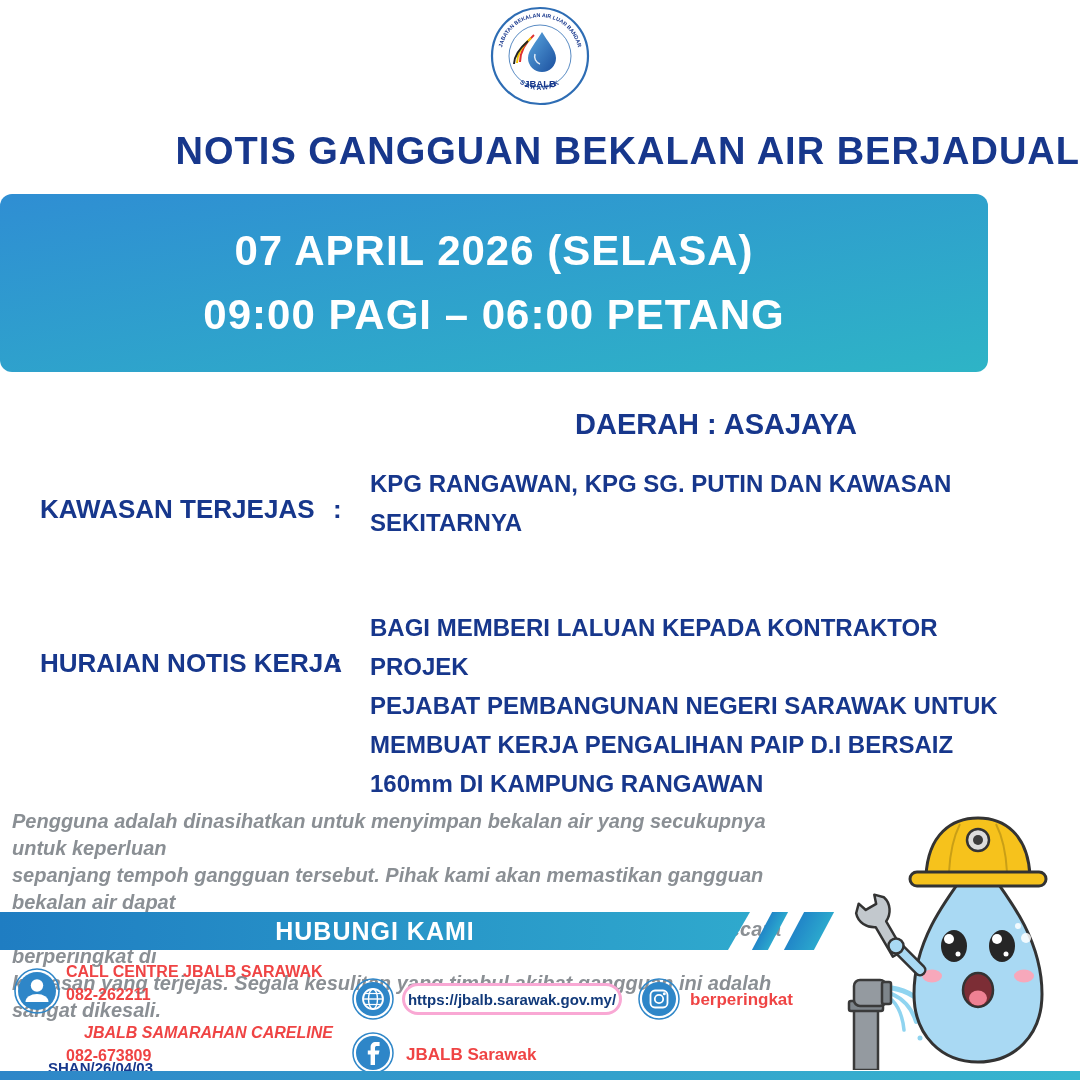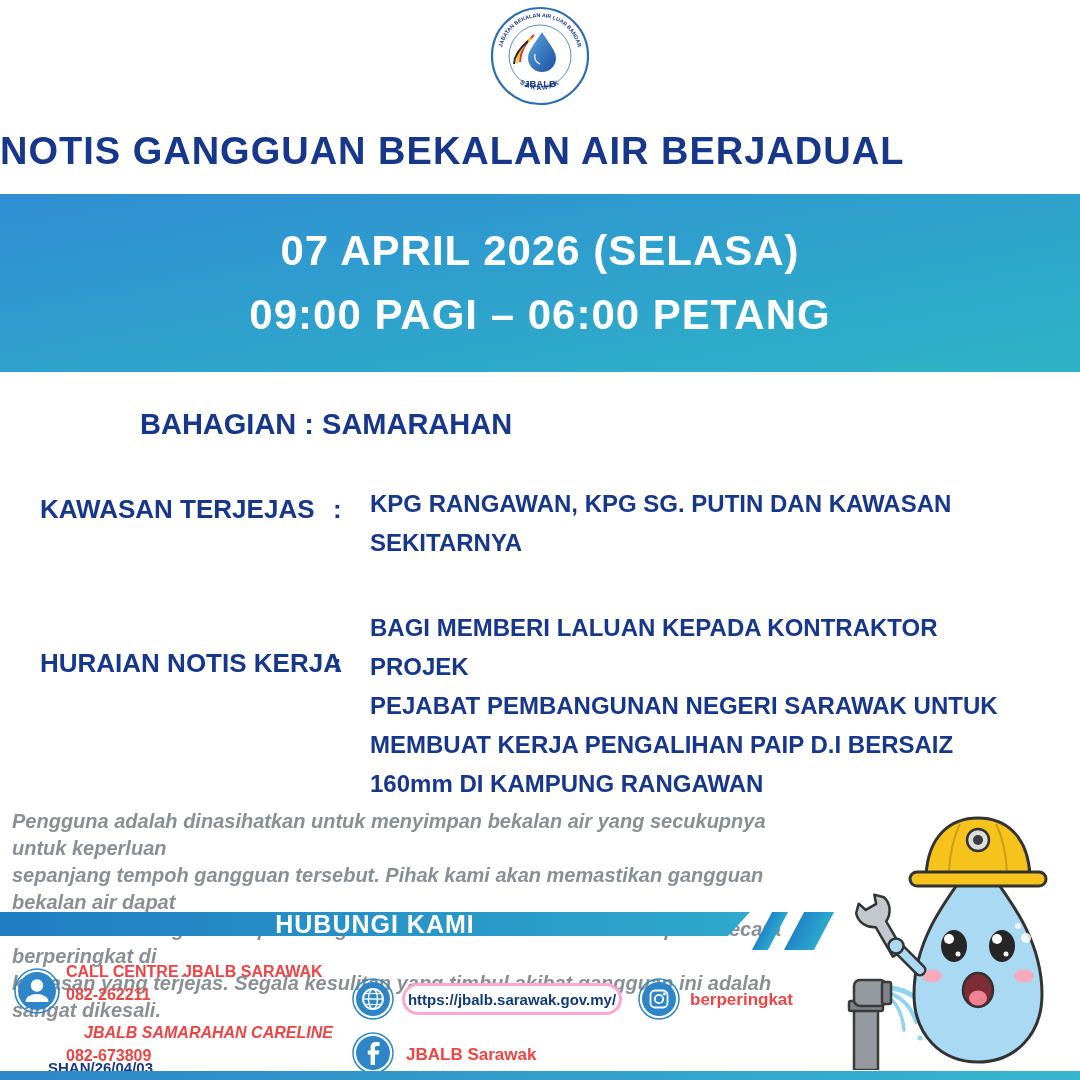--- a/index.html
+++ b/index.html
@@ -18,38 +18,39 @@
     left: 490px;
     width: 100px;
     height: 100px;
   }
   .page-title {
     position: absolute;
     top: 130px;
     left: 0;
     width: 100%;
     margin: 0;
-    text-align: left;
+    text-align: right;
     font-size: 38px;
     font-weight: 800;
     color: #17378c;
     letter-spacing: 1px;
   }
   .banner {
     position: absolute;
     top: 194px;
     left: 0;
-    width: 1080px;
+    width: 988px;
     height: 178px;
     background: linear-gradient(170deg, #2f8ed3 0%, #2eb4c6 100%);
     display: flex;
     flex-direction: column;
     align-items: center;
     justify-content: center;
     gap: 16px;
+    border-radius: 12px;
   }
   .banner-line {
     color: #ffffff;
     font-size: 42px;
     font-weight: 800;
     letter-spacing: 1px;
   }
   .region {
     position: absolute;
     top: 408px;
@@ -77,42 +78,42 @@
     position: absolute;
     left: 370px;
     width: 650px;
     font-size: 24px;
     font-weight: 800;
     color: #17378c;
     line-height: 39px;
     white-space: pre-line;
   }
   .kawasan-label, .kawasan-colon { top: 494px; }
-  .kawasan-value { top: 484px; }
+  .kawasan-value { top: 464px; }
   .huraian-label, .huraian-colon { top: 648px; }
   .huraian-value { top: 608px; }
   .disclaimer {
     position: absolute;
     top: 804px;
     left: 8px;
     width: 810px;
     margin: 4px;
     font-size: 20px;
     font-style: italic;
     font-weight: 600;
     color: #8a8f94;
     line-height: 27px;
     white-space: pre-line;
   }
   .contact-bar {
     position: absolute;
     top: 912px;
     left: 0;
     width: 750px;
-    height: 24px;
+    height: 38px;
     background: linear-gradient(90deg, #1f7dc2, #2fa9cd);
     clip-path: polygon(0 0, 100% 0, calc(100% - 22px) 100%, 0 100%);
     display: flex;
     align-items: center;
     justify-content: center;
   }
   .contact-bar-text {
     color: #ffffff;
     font-size: 25px;
     font-weight: 800;
@@ -214,21 +215,21 @@
     </svg>
   </div>
 
   <h1 class="page-title">NOTIS GANGGUAN BEKALAN AIR BERJADUAL</h1>
 
   <div class="banner">
     <div class="banner-line">07 APRIL 2026 (SELASA)</div>
     <div class="banner-line">09:00 PAGI – 06:00 PETANG</div>
   </div>
 
-  <div class="region bahagian">BAHAGIAN : SAMARAHAN</div>
+  <div class="region daerah">DAERAH : ASAJAYA</div>
 
   <div class="field-label kawasan-label">KAWASAN TERJEJAS</div>
   <div class="field-colon kawasan-colon">:</div>
   <div class="field-value kawasan-value">KPG RANGAWAN, KPG SG. PUTIN DAN KAWASAN
 SEKITARNYA</div>
 
   <div class="field-label huraian-label">HURAIAN NOTIS KERJA</div>
   <div class="field-colon huraian-colon">:</div>
   <div class="field-value huraian-value">BAGI MEMBERI LALUAN KEPADA KONTRAKTOR PROJEK
 PEJABAT PEMBANGUNAN NEGERI SARAWAK UNTUK

